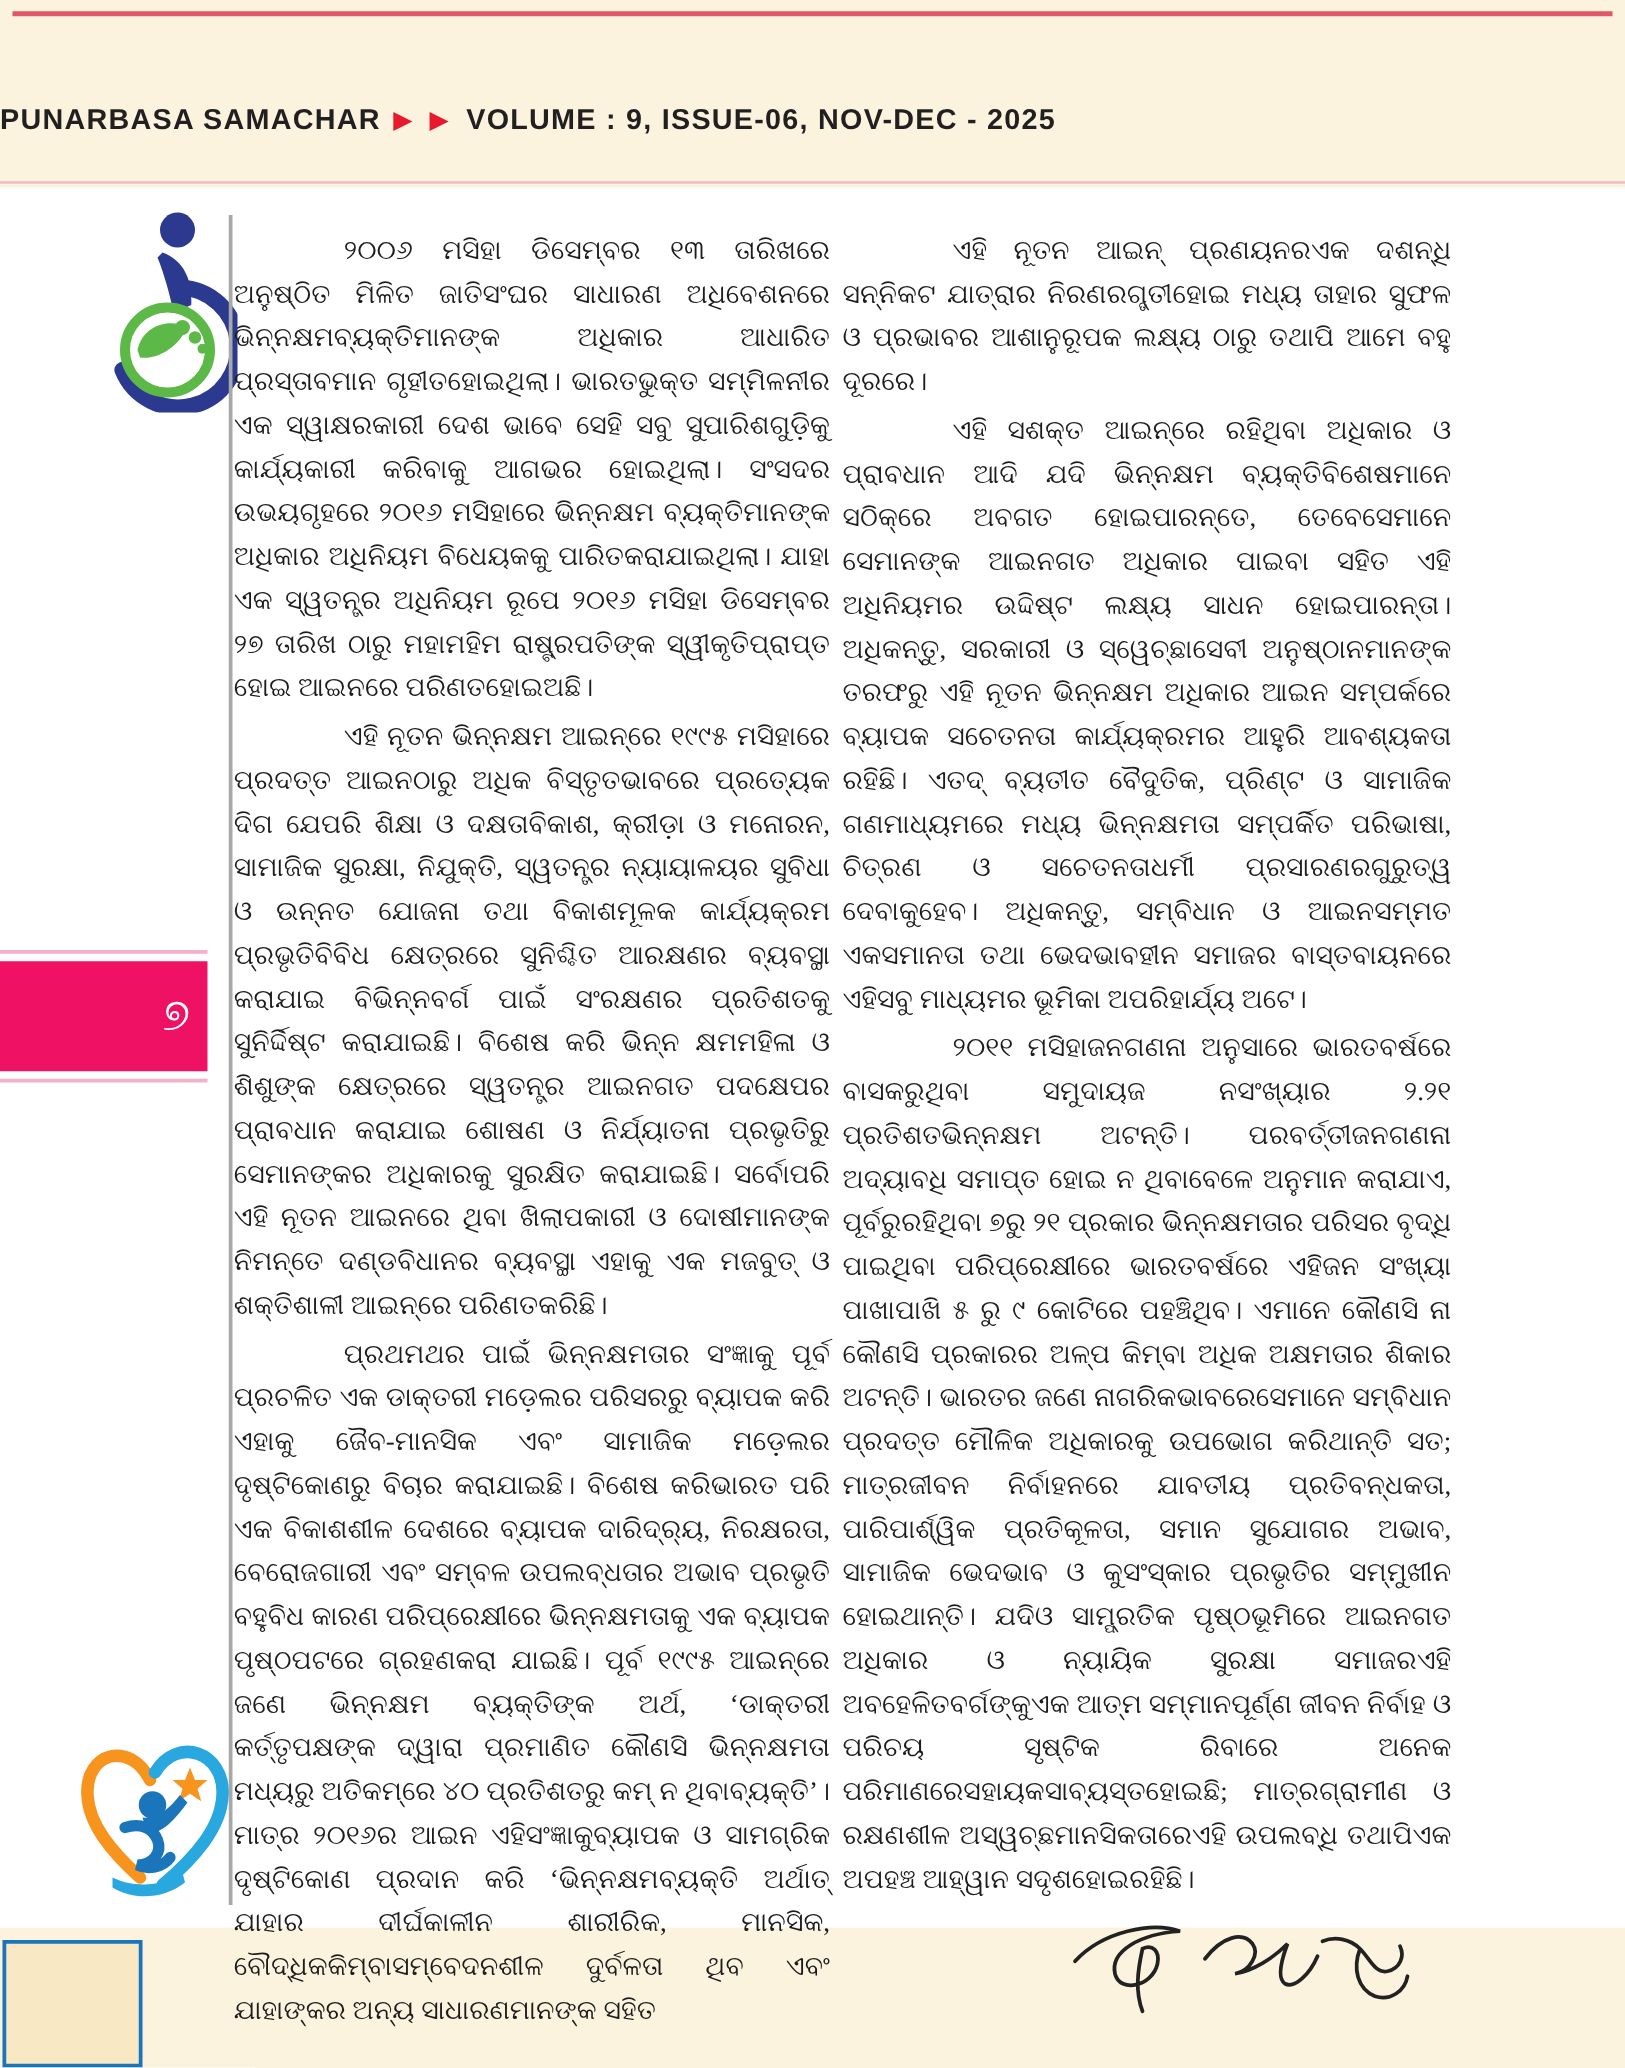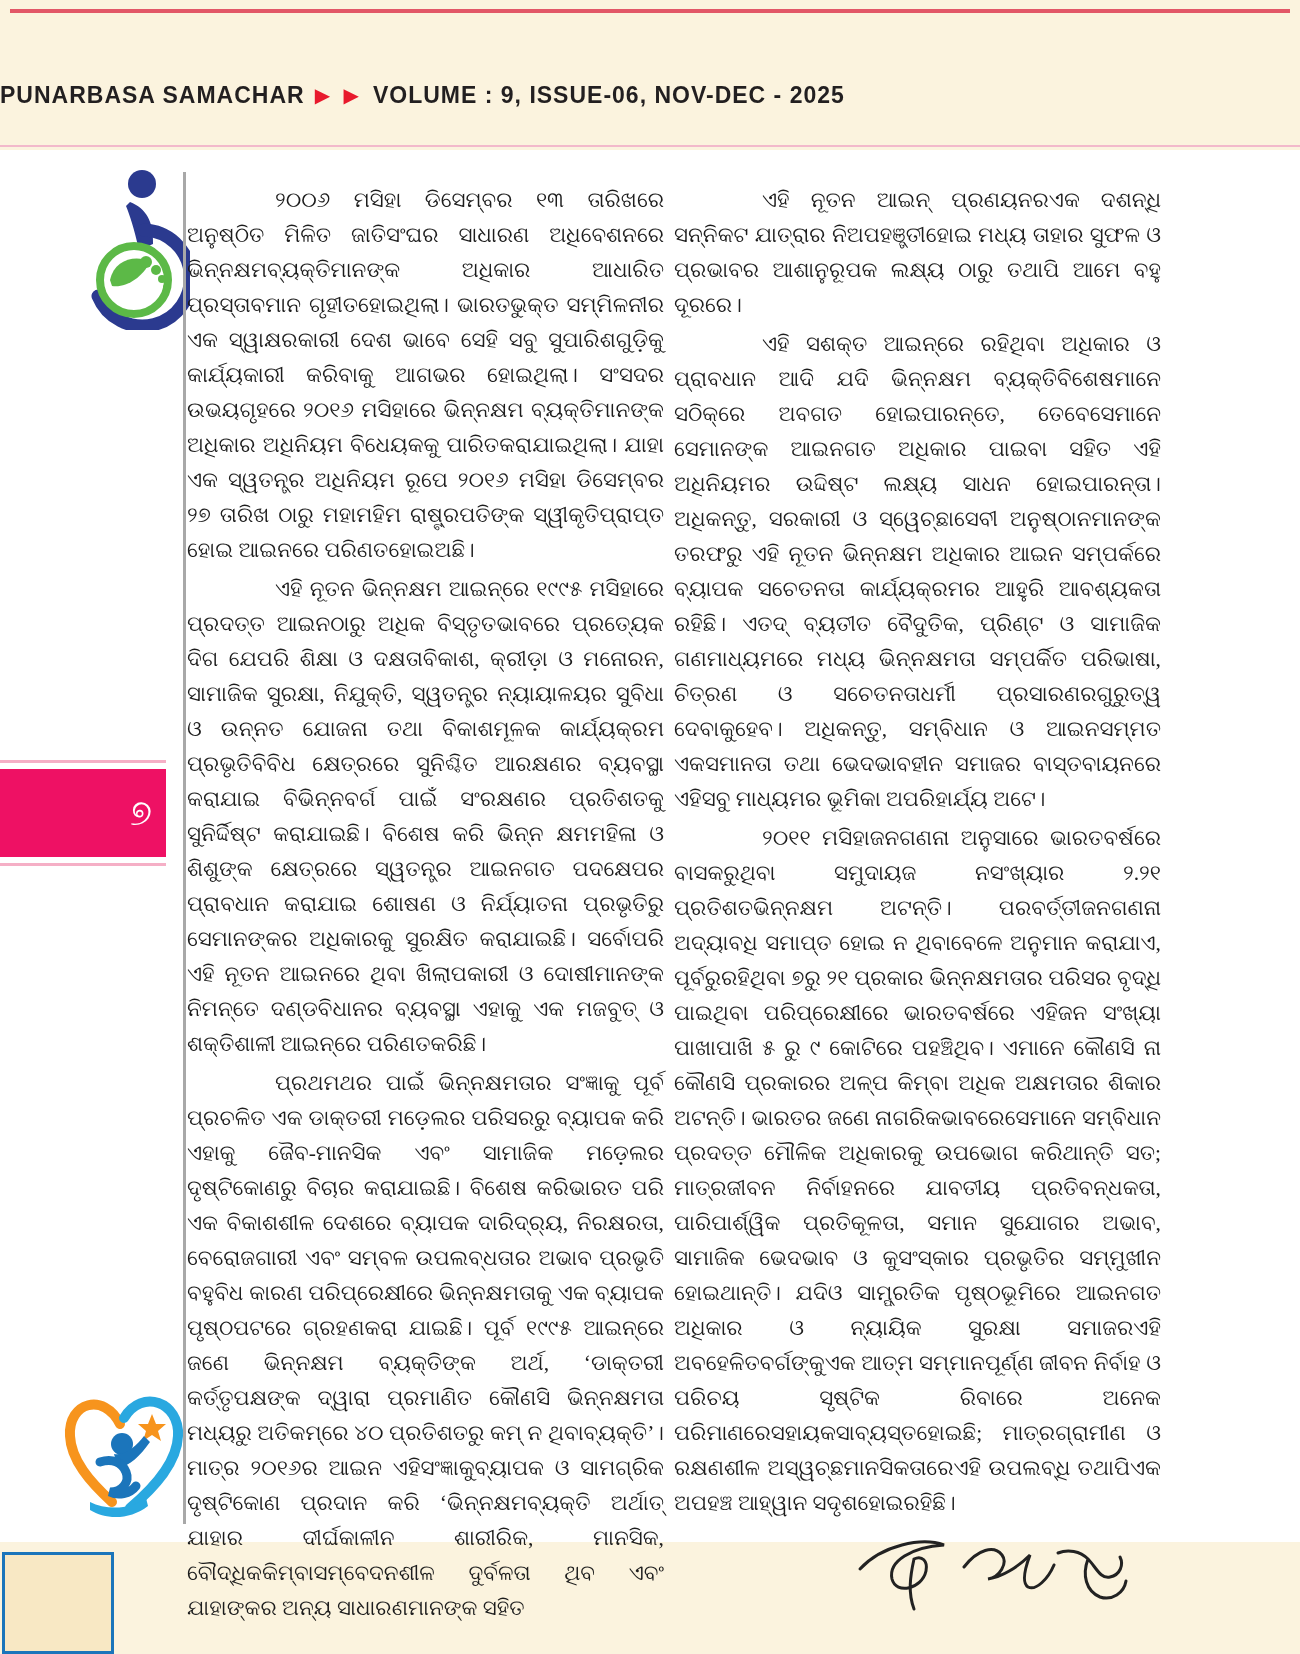--- a/index.html
+++ b/index.html
@@ -117,21 +117,21 @@
     </svg>
   </div>
 
   <div class="col col-left">
     <p>୨୦୦୬ ମସିହା ଡିସେମ୍ବର ୧୩ ତାରିଖରେ ଅନୁଷ୍ଠିତ ମିଳିତ ଜାତିସଂଘର ସାଧାରଣ ଅଧିବେଶନରେ ଭିନ୍ନକ୍ଷମବ୍ୟକ୍ତିମାନଙ୍କ ଅଧିକାର ଆଧାରିତ ପ୍ରସ୍ତାବମାନ ଗୃହୀତହୋଇଥିଲା। ଭାରତଭୁକ୍ତ ସମ୍ମିଳନୀର ଏକ ସ୍ୱାକ୍ଷରକାରୀ ଦେଶ ଭାବେ ସେହି ସବୁ ସୁପାରିଶଗୁଡ଼ିକୁ କାର୍ଯ୍ୟକାରୀ କରିବାକୁ ଆଗଭର ହୋଇଥିଲା। ସଂସଦର ଉଭୟଗୃହରେ ୨୦୧୬ ମସିହାରେ ଭିନ୍ନକ୍ଷମ ବ୍ୟକ୍ତିମାନଙ୍କ ଅଧିକାର ଅଧିନିୟମ ବିଧେୟକକୁ ପାରିତକରାଯାଇଥିଲା। ଯାହା ଏକ ସ୍ୱତନ୍ତ୍ର ଅଧିନିୟମ ରୂପେ ୨୦୧୬ ମସିହା ଡିସେମ୍ବର ୨୭ ତାରିଖ ଠାରୁ ମହାମହିମ ରାଷ୍ଟ୍ରପତିଙ୍କ ସ୍ୱୀକୃତିପ୍ରାପ୍ତ ହୋଇ ଆଇନରେ ପରିଣତହୋଇଅଛି।</p>
     <p>ଏହି ନୂତନ ଭିନ୍ନକ୍ଷମ ଆଇନ୍‌ରେ ୧୯୯୫ ମସିହାରେ ପ୍ରଦତ୍ତ ଆଇନଠାରୁ ଅଧିକ ବିସ୍ତୃତଭାବରେ ପ୍ରତ୍ୟେକ ଦିଗ ଯେପରି ଶିକ୍ଷା ଓ ଦକ୍ଷତାବିକାଶ, କ୍ରୀଡ଼ା ଓ ମନୋରନ, ସାମାଜିକ ସୁରକ୍ଷା, ନିଯୁକ୍ତି, ସ୍ୱତନ୍ତ୍ର ନ୍ୟାୟାଳୟର ସୁବିଧା ଓ ଉନ୍ନତ ଯୋଜନା ତଥା ବିକାଶମୂଳକ କାର୍ଯ୍ୟକ୍ରମ ପ୍ରଭୃତିବିବିଧ କ୍ଷେତ୍ରରେ ସୁନିଶ୍ଚିତ ଆରକ୍ଷଣର ବ୍ୟବସ୍ଥା କରାଯାଇ ବିଭିନ୍ନବର୍ଗ ପାଇଁ ସଂରକ୍ଷଣର ପ୍ରତିଶତକୁ ସୁନିର୍ଦ୍ଦିଷ୍ଟ କରାଯାଇଛି। ବିଶେଷ କରି ଭିନ୍ନ କ୍ଷମମହିଳା ଓ ଶିଶୁଙ୍କ କ୍ଷେତ୍ରରେ ସ୍ୱତନ୍ତ୍ର ଆଇନଗତ ପଦକ୍ଷେପର ପ୍ରାବଧାନ କରାଯାଇ ଶୋଷଣ ଓ ନିର୍ଯ୍ୟାତନା ପ୍ରଭୃତିରୁ ସେମାନଙ୍କର ଅଧିକାରକୁ ସୁରକ୍ଷିତ କରାଯାଇଛି। ସର୍ବୋପରି ଏହି ନୂତନ ଆଇନରେ ଥିବା ଖିଲାପକାରୀ ଓ ଦୋଷୀମାନଙ୍କ ନିମନ୍ତେ ଦଣ୍ଡବିଧାନର ବ୍ୟବସ୍ଥା ଏହାକୁ ଏକ ମଜବୁତ୍ ଓ ଶକ୍ତିଶାଳୀ ଆଇନ୍‌ରେ ପରିଣତକରିଛି।</p>
     <p>ପ୍ରଥମଥର ପାଇଁ ଭିନ୍ନକ୍ଷମତାର ସଂଜ୍ଞାକୁ ପୂର୍ବ ପ୍ରଚଳିତ ଏକ ଡାକ୍ତରୀ ମଡ଼େଲର ପରିସରରୁ ବ୍ୟାପକ କରି ଏହାକୁ ଜୈବ-ମାନସିକ ଏବଂ ସାମାଜିକ ମଡ଼େଲର ଦୃଷ୍ଟିକୋଣରୁ ବିଚାର କରାଯାଇଛି। ବିଶେଷ କରିଭାରତ ପରି ଏକ ବିକାଶଶୀଳ ଦେଶରେ ବ୍ୟାପକ ଦାରିଦ୍ର୍ୟ, ନିରକ୍ଷରତା, ବେରୋଜଗାରୀ ଏବଂ ସମ୍ବଳ ଉପଲବ୍ଧତାର ଅଭାବ ପ୍ରଭୃତି ବହୁବିଧ କାରଣ ପରିପ୍ରେକ୍ଷୀରେ ଭିନ୍ନକ୍ଷମତାକୁ ଏକ ବ୍ୟାପକ ପୃଷ୍ଠପଟରେ ଗ୍ରହଣକରା ଯାଇଛି। ପୂର୍ବ ୧୯୯୫ ଆଇନ୍‌ରେ ଜଣେ ଭିନ୍ନକ୍ଷମ ବ୍ୟକ୍ତିଙ୍କ ଅର୍ଥ, ‘ଡାକ୍ତରୀ କର୍ତ୍ତୃପକ୍ଷଙ୍କ ଦ୍ୱାରା ପ୍ରମାଣିତ କୌଣସି ଭିନ୍ନକ୍ଷମତା ମଧ୍ୟରୁ ଅତିକମ୍‌ରେ ୪୦ ପ୍ରତିଶତରୁ କମ୍ ନ ଥିବାବ୍ୟକ୍ତି’। ମାତ୍ର ୨୦୧୬ର ଆଇନ ଏହିସଂଜ୍ଞାକୁବ୍ୟାପକ ଓ ସାମଗ୍ରିକ ଦୃଷ୍ଟିକୋଣ ପ୍ରଦାନ କରି ‘ଭିନ୍ନକ୍ଷମବ୍ୟକ୍ତି ଅର୍ଥାତ୍ ଯାହାର ଦୀର୍ଘକାଳୀନ ଶାରୀରିକ, ମାନସିକ, ବୌଦ୍ଧିକକିମ୍ବାସମ୍ବେଦନଶୀଳ ଦୁର୍ବଳତା ଥିବ ଏବଂ ଯାହାଙ୍କର ଅନ୍ୟ ସାଧାରଣମାନଙ୍କ ସହିତ</p>
   </div>
 
   <div class="col col-right">
-    <p>ଏହି ନୂତନ ଆଇନ୍ ପ୍ରଣୟନରଏକ ଦଶନ୍ଧି ସନ୍ନିକଟ ଯାତ୍ରାର ନିଅପହଞ୍ତ୍ତୀହୋଇ ମଧ୍ୟ ତାହାର ସୁଫଳ ଓ ପ୍ରଭାବର ଆଶାନୁରୂପକ ଲକ୍ଷ୍ୟ ଠାରୁ ତଥାପି ଆମେ ବହୁ ଦୂରରେ।</p>
+    <p>ଏହି ନୂତନ ଆଇନ୍ ପ୍ରଣୟନରଏକ ଦଶନ୍ଧି ସନ୍ନିକଟ ଯାତ୍ରାର ନିରଣରଗ୍ତ୍ତୀହୋଇ ମଧ୍ୟ ତାହାର ସୁଫଳ ଓ ପ୍ରଭାବର ଆଶାନୁରୂପକ ଲକ୍ଷ୍ୟ ଠାରୁ ତଥାପି ଆମେ ବହୁ ଦୂରରେ।</p>
     <p>ଏହି ସଶକ୍ତ ଆଇନ୍‌ରେ ରହିଥିବା ଅଧିକାର ଓ ପ୍ରାବଧାନ ଆଦି ଯଦି ଭିନ୍ନକ୍ଷମ ବ୍ୟକ୍ତିବିଶେଷମାନେ ସଠିକ୍‌ରେ ଅବଗତ ହୋଇପାରନ୍ତେ, ତେବେସେମାନେ ସେମାନଙ୍କ ଆଇନଗତ ଅଧିକାର ପାଇବା ସହିତ ଏହି ଅଧିନିୟମର ଉଦ୍ଦିଷ୍ଟ ଲକ୍ଷ୍ୟ ସାଧନ ହୋଇପାରନ୍ତା। ଅଧିକନ୍ତୁ, ସରକାରୀ ଓ ସ୍ୱେଚ୍ଛାସେବୀ ଅନୁଷ୍ଠାନମାନଙ୍କ ତରଫରୁ ଏହି ନୂତନ ଭିନ୍ନକ୍ଷମ ଅଧିକାର ଆଇନ ସମ୍ପର୍କରେ ବ୍ୟାପକ ସଚେତନତା କାର୍ଯ୍ୟକ୍ରମର ଆହୁରି ଆବଶ୍ୟକତା ରହିଛି। ଏତଦ୍ ବ୍ୟତୀତ ବୈଦୁତିକ, ପ୍ରିଣ୍ଟ ଓ ସାମାଜିକ ଗଣମାଧ୍ୟମରେ ମଧ୍ୟ ଭିନ୍ନକ୍ଷମତା ସମ୍ପର୍କିତ ପରିଭାଷା, ଚିତ୍ରଣ ଓ ସଚେତନତାଧର୍ମୀ ପ୍ରସାରଣରଗୁରୁତ୍ୱ ଦେବାକୁହେବ। ଅଧିକନ୍ତୁ, ସମ୍ବିଧାନ ଓ ଆଇନସମ୍ମତ ଏକସମାନତା ତଥା ଭେଦଭାବହୀନ ସମାଜର ବାସ୍ତବାୟନରେ ଏହିସବୁ ମାଧ୍ୟମର ଭୂମିକା ଅପରିହାର୍ଯ୍ୟ ଅଟେ।</p>
     <p>୨୦୧୧ ମସିହାଜନଗଣନା ଅନୁସାରେ ଭାରତବର୍ଷରେ ବାସକରୁଥିବା ସମୁଦାୟଜ ନସଂଖ୍ୟାର ୨.୨୧ ପ୍ରତିଶତଭିନ୍ନକ୍ଷମ ଅଟନ୍ତି। ପରବର୍ତ୍ତୀଜନଗଣନା ଅଦ୍ୟାବଧି ସମାପ୍ତ ହୋଇ ନ ଥିବାବେଳେ ଅନୁମାନ କରାଯାଏ, ପୂର୍ବରୁରହିଥିବା ୭ରୁ ୨୧ ପ୍ରକାର ଭିନ୍ନକ୍ଷମତାର ପରିସର ବୃଦ୍ଧି ପାଇଥିବା ପରିପ୍ରେକ୍ଷୀରେ ଭାରତବର୍ଷରେ ଏହିଜନ ସଂଖ୍ୟା ପାଖାପାଖି ୫ ରୁ ୯ କୋଟିରେ ପହଞ୍ଚିଥିବ। ଏମାନେ କୌଣସି ନା କୌଣସି ପ୍ରକାରର ଅଳ୍ପ କିମ୍ବା ଅଧିକ ଅକ୍ଷମତାର ଶିକାର ଅଟନ୍ତି। ଭାରତର ଜଣେ ନାଗରିକଭାବରେସେମାନେ ସମ୍ବିଧାନ ପ୍ରଦତ୍ତ ମୌଳିକ ଅଧିକାରକୁ ଉପଭୋଗ କରିଥାନ୍ତି ସତ; ମାତ୍ରଜୀବନ ନିର୍ବାହନରେ ଯାବତୀୟ ପ୍ରତିବନ୍ଧକତା, ପାରିପାର୍ଶ୍ୱିକ ପ୍ରତିକୂଳତା, ସମାନ ସୁଯୋଗର ଅଭାବ, ସାମାଜିକ ଭେଦଭାବ ଓ କୁସଂସ୍କାର ପ୍ରଭୃତିର ସମ୍ମୁଖୀନ ହୋଇଥାନ୍ତି। ଯଦିଓ ସାମ୍ପ୍ରତିକ ପୃଷ୍ଠଭୂମିରେ ଆଇନଗତ ଅଧିକାର ଓ ନ୍ୟାୟିକ ସୁରକ୍ଷା ସମାଜରଏହି ଅବହେଳିତବର୍ଗଙ୍କୁଏକ ଆତ୍ମ ସମ୍ମାନପୂର୍ଣ୍ଣ ଜୀବନ ନିର୍ବାହ ଓ ପରିଚୟ ସୃଷ୍ଟିକ ରିବାରେ ଅନେକ ପରିମାଣରେସହାୟକସାବ୍ୟସ୍ତହୋଇଛି; ମାତ୍ରଗ୍ରାମୀଣ ଓ ରକ୍ଷଣଶୀଳ ଅସ୍ୱଚ୍ଛମାନସିକତାରେଏହି ଉପଲବ୍ଧି ତଥାପିଏକ ଅପହଞ୍ଚ ଆହ୍ୱାନ ସଦୃଶହୋଇରହିଛି।</p>
     <div class="signature">
       <svg viewBox="0 0 280 90" width="280" height="90">
         <path d="M8,42 C30,18 70,10 92,18 C60,20 36,34 40,52 C44,68 70,62 74,44 C76,34 70,28 62,32 C58,50 56,66 62,82" fill="none" stroke="#222" stroke-width="3" stroke-linecap="round"></path>
         <path d="M112,40 C126,22 142,18 150,28 C156,36 148,50 136,52 C150,50 166,40 178,28 C172,44 170,56 176,60 C184,64 196,52 202,38" fill="none" stroke="#222" stroke-width="3" stroke-linecap="round"></path>
         <path d="M206,26 C216,22 228,24 236,32 C244,40 248,52 258,50 C268,48 272,38 268,30 M236,32 C230,48 234,64 248,70 C260,74 272,66 274,54" fill="none" stroke="#222" stroke-width="3" stroke-linecap="round"></path>
       </svg>
     </div>
   </div>

